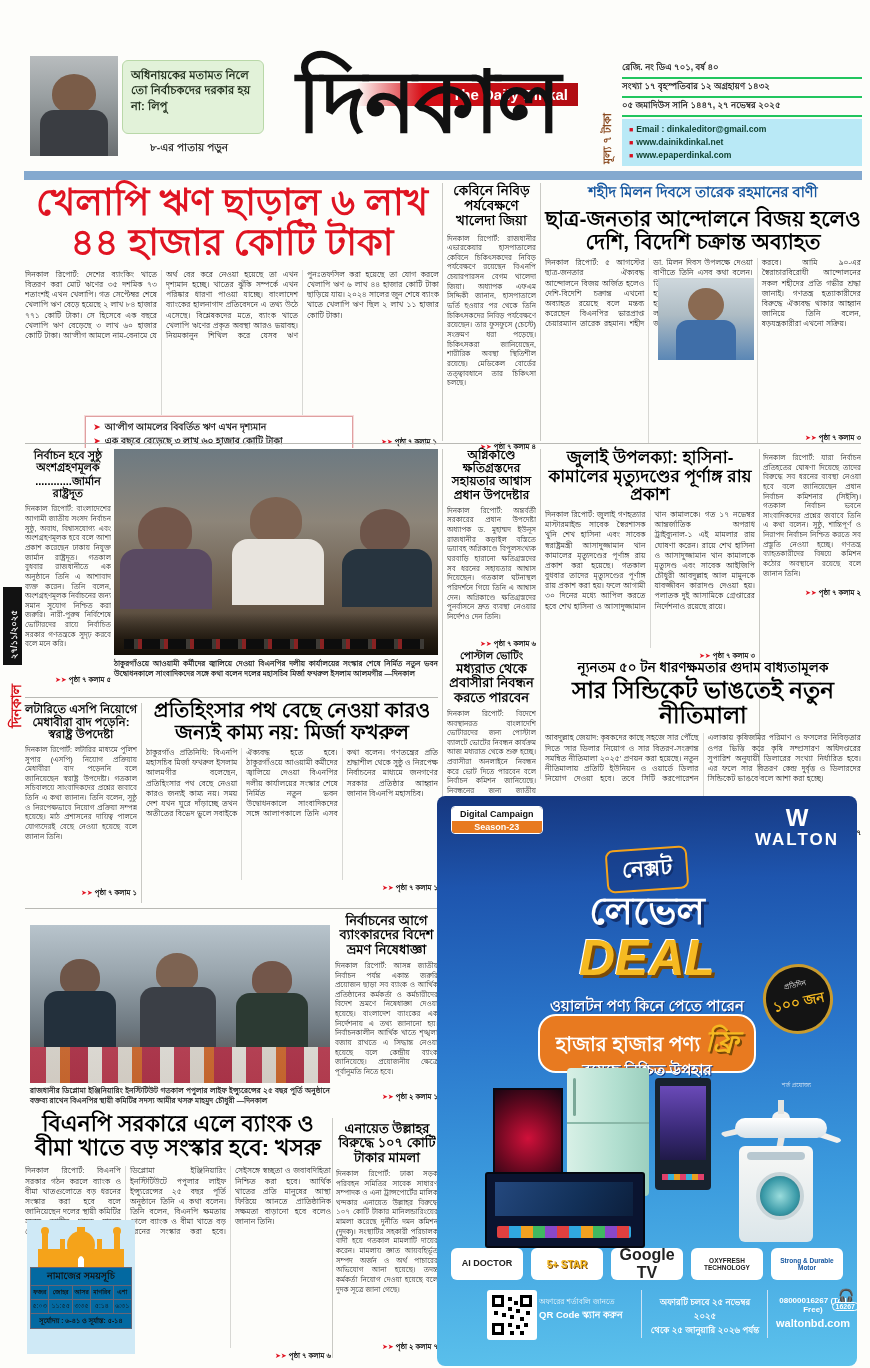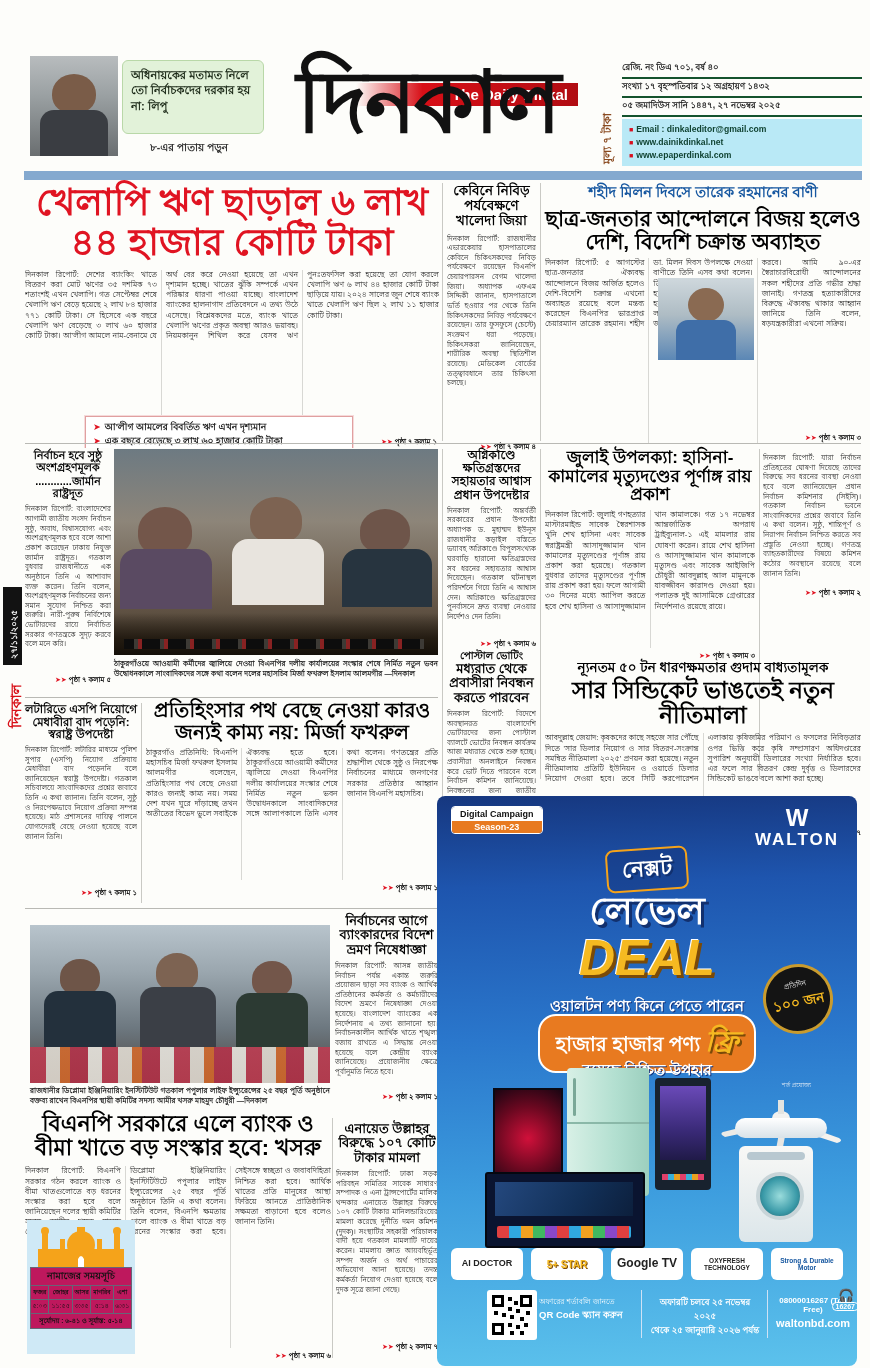--- a/index.html
+++ b/index.html
@@ -15,31 +15,31 @@
   .pref{font-size:7px;font-weight:bold;color:#000;text-align:right;margin-top:2px;}
   .pref .ar{color:#e01422;}
   .vrule{width:1px;background:#c9c9c4;}
   .hrule{height:1px;background:#b9b9b4;}
   .caption{font-size:7.4px;font-weight:bold;line-height:1.4;color:#222;text-align:justify;}
   .photo{background:#888;overflow:hidden;}
   
   #masthead-logo{font-size:86px;font-weight:900;letter-spacing:-2px;line-height:.95;text-align:center;}
   #banner{background:linear-gradient(90deg,rgba(216,15,23,0) 0%,#d80f17 30%,#b00c12 100%);
           color:#fff;font-weight:bold;font-size:15px;text-align:right;padding:3px 10px 3px 0;}
-  .regline{font-size:8.6px;font-weight:bold;color:#222;border-bottom:2px solid #14532d;padding:1px 0 2px;}
+  .regline{font-size:8.6px;font-weight:bold;color:#222;border-bottom:2px solid #22c55e;padding:1px 0 2px;}
   #contact-box{background:#b9e9f6;padding:4px 7px;font-size:8.6px;font-weight:bold;line-height:1.5;color:#143;}
   #contact-box .bq{color:#d81020;font-size:7px;margin-right:3px;}
   .vtext{writing-mode:vertical-rl;transform:rotate(180deg);}
   
   #bullet-box{background:#fff;border:1px solid #e0a0a0;box-shadow:0 0 0 1px #f6dada;padding:3px 7px;}
   #bullet-box .b{font-size:9.3px;font-weight:bold;color:#222;line-height:1.55;white-space:nowrap;}
   #bullet-box .ar{color:#e01422;margin-right:4px;}
   
   #prayer{background:#cfe9f6;padding:3px;}
-  #prayer table{border-collapse:collapse;width:100%;background:#be185d;}
+  #prayer table{border-collapse:collapse;width:100%;background:#0369a1;}
   #prayer th,#prayer td{border:1px solid #667;text-align:center;padding:1px 0;}
   
   #ad{background:linear-gradient(178deg,#16377f 0%,#1e55ae 16%,#2a77cc 42%,#3c9cde 68%,#5cc2ec 100%);
       border-radius:8px;color:#fff;}
   .badge-card{background:#fff;border-radius:6px;width:72px;height:32px;display:flex;flex-direction:column;
       align-items:center;justify-content:center;color:#222;font-weight:bold;text-align:center;line-height:1.1;}
   .gold{color:#f5b921;}
 </style>
 </head>
 <body>
@@ -350,21 +350,21 @@
     </div>
 
     <div class="abs" style="left:0;top:452px;width:100%;display:flex;justify-content:center;gap:8px;">
       <div class="badge-card">
           <span style="font-size:9px;">AI DOCTOR</span>
         </div>
       <div class="badge-card">
           <span class="gold" style="font-size:10px;text-shadow:1px 1px 0 #7a4a08;">5+ STAR</span>
         </div>
       <div class="badge-card">
-          <span style="font-size:12px;">Google TV</span>
+          <span style="font-size:16px;">Google TV</span>
         </div>
       <div class="badge-card">
           <span style="font-size:6.5px;">OXYFRESH TECHNOLOGY</span>
         </div>
       <div class="badge-card">
           <span style="font-size:6.5px;color:#1657a0;">Strong &amp; Durable Motor</span>
         </div>
     </div>
 
     <svg class="abs" style="left:50px;top:494px;background:#fff;padding:3px;border-radius:3px;" width="44" height="44" viewBox="0 0 44 44">

